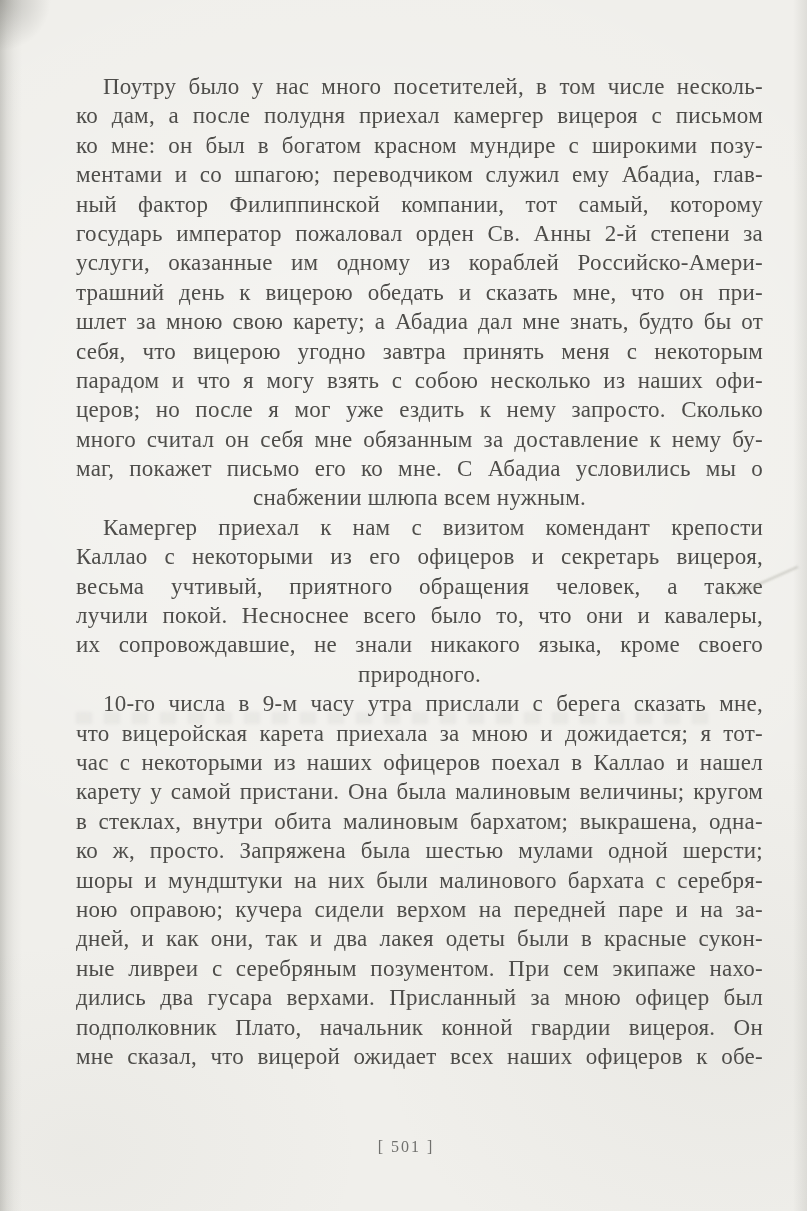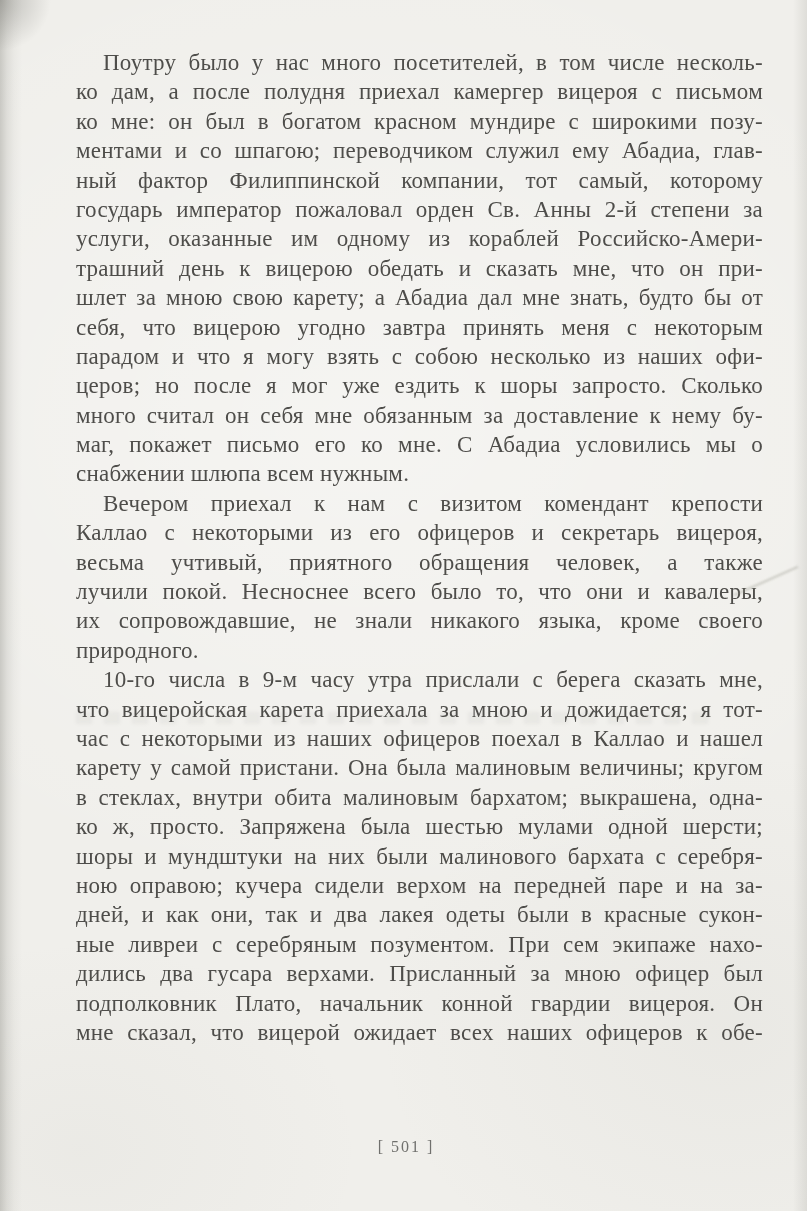--- a/index.html
+++ b/index.html
@@ -19,39 +19,39 @@
     inset: 0;
     background:
       radial-gradient(ellipse 900px 700px at 45% 35%, rgba(255,255,255,0.35), rgba(255,255,255,0) 70%),
       radial-gradient(ellipse 500px 400px at 90% 85%, rgba(150,150,140,0.07), rgba(150,150,140,0) 70%),
       radial-gradient(ellipse 400px 300px at 10% 95%, rgba(150,150,140,0.06), rgba(150,150,140,0) 70%),
       #f0efeb;
   }
   .text-block {
     position: absolute;
     left: 76px;
-    top: 48px;
+    top: 72px;
     width: 687px;
     color: #4e4d4a;
     font-size: 23px;
     line-height: 29.4px;
     letter-spacing: 0.25px;
   }
   .line {
     height: 29.4px;
     overflow: hidden;
     text-align: justify;
   }
   .line.just::after {
     content: "";
     display: inline-block;
     width: 100%;
   }
   .line.plain {
-    text-align: left;
+    text-align: center;
   }
   .line.indent {
     text-indent: 27px;
   }
   .page-number {
     position: absolute;
     left: 76px;
     top: 1138px;
     width: 660px;
     text-align: center;
@@ -120,27 +120,27 @@
         <div class="line just">ко дам, а после полудня приехал камергер вицероя с письмом</div>
         <div class="line just">ко мне: он был в богатом красном мундире с широкими позу-</div>
         <div class="line just">ментами и со шпагою; переводчиком служил ему Абадиа, глав-</div>
         <div class="line just">ный фактор Филиппинской компании, тот самый, которому</div>
         <div class="line just">государь император пожаловал орден Св. Анны 2-й степени за</div>
         <div class="line just">услуги, оказанные им одному из кораблей Российско-Амери-</div>
         <div class="line just">трашний день к вицерою обедать и сказать мне, что он при-</div>
         <div class="line just">шлет за мною свою карету; а Абадиа дал мне знать, будто бы от</div>
         <div class="line just">себя, что вицерою угодно завтра принять меня с некоторым</div>
         <div class="line just">парадом и что я могу взять с собою несколько из наших офи-</div>
-        <div class="line just">церов; но после я мог уже ездить к шоры запросто. Сколько</div>
+        <div class="line just">церов; но после я мог уже ездить к нему запросто. Сколько</div>
         <div class="line just">много считал он себя мне обязанным за доставление к нему бу-</div>
         <div class="line just">маг, покажет письмо его ко мне. С Абадиа условились мы о</div>
         <div class="line plain">снабжении шлюпа всем нужным.</div>
       </div>
       <div class="paragraph">
-        <div class="line just indent">Вечером приехал к нам с визитом комендант крепости</div>
+        <div class="line just indent">Камергер приехал к нам с визитом комендант крепости</div>
         <div class="line just">Каллао с некоторыми из его офицеров и секретарь вицероя,</div>
         <div class="line just">весьма учтивый, приятного обращения человек, а также</div>
         <div class="line just">лучили покой. Несноснее всего было то, что они и кавалеры,</div>
         <div class="line just">их сопровождавшие, не знали никакого языка, кроме своего</div>
         <div class="line plain">природного.</div>
       </div>
       <div class="paragraph">
         <div class="line just indent">10-го числа в 9-м часу утра прислали с берега сказать мне,</div>
         <div class="line just">что вицеройская карета приехала за мною и дожидается; я тот-</div>
         <div class="line just">час с некоторыми из наших офицеров поехал в Каллао и нашел</div>

